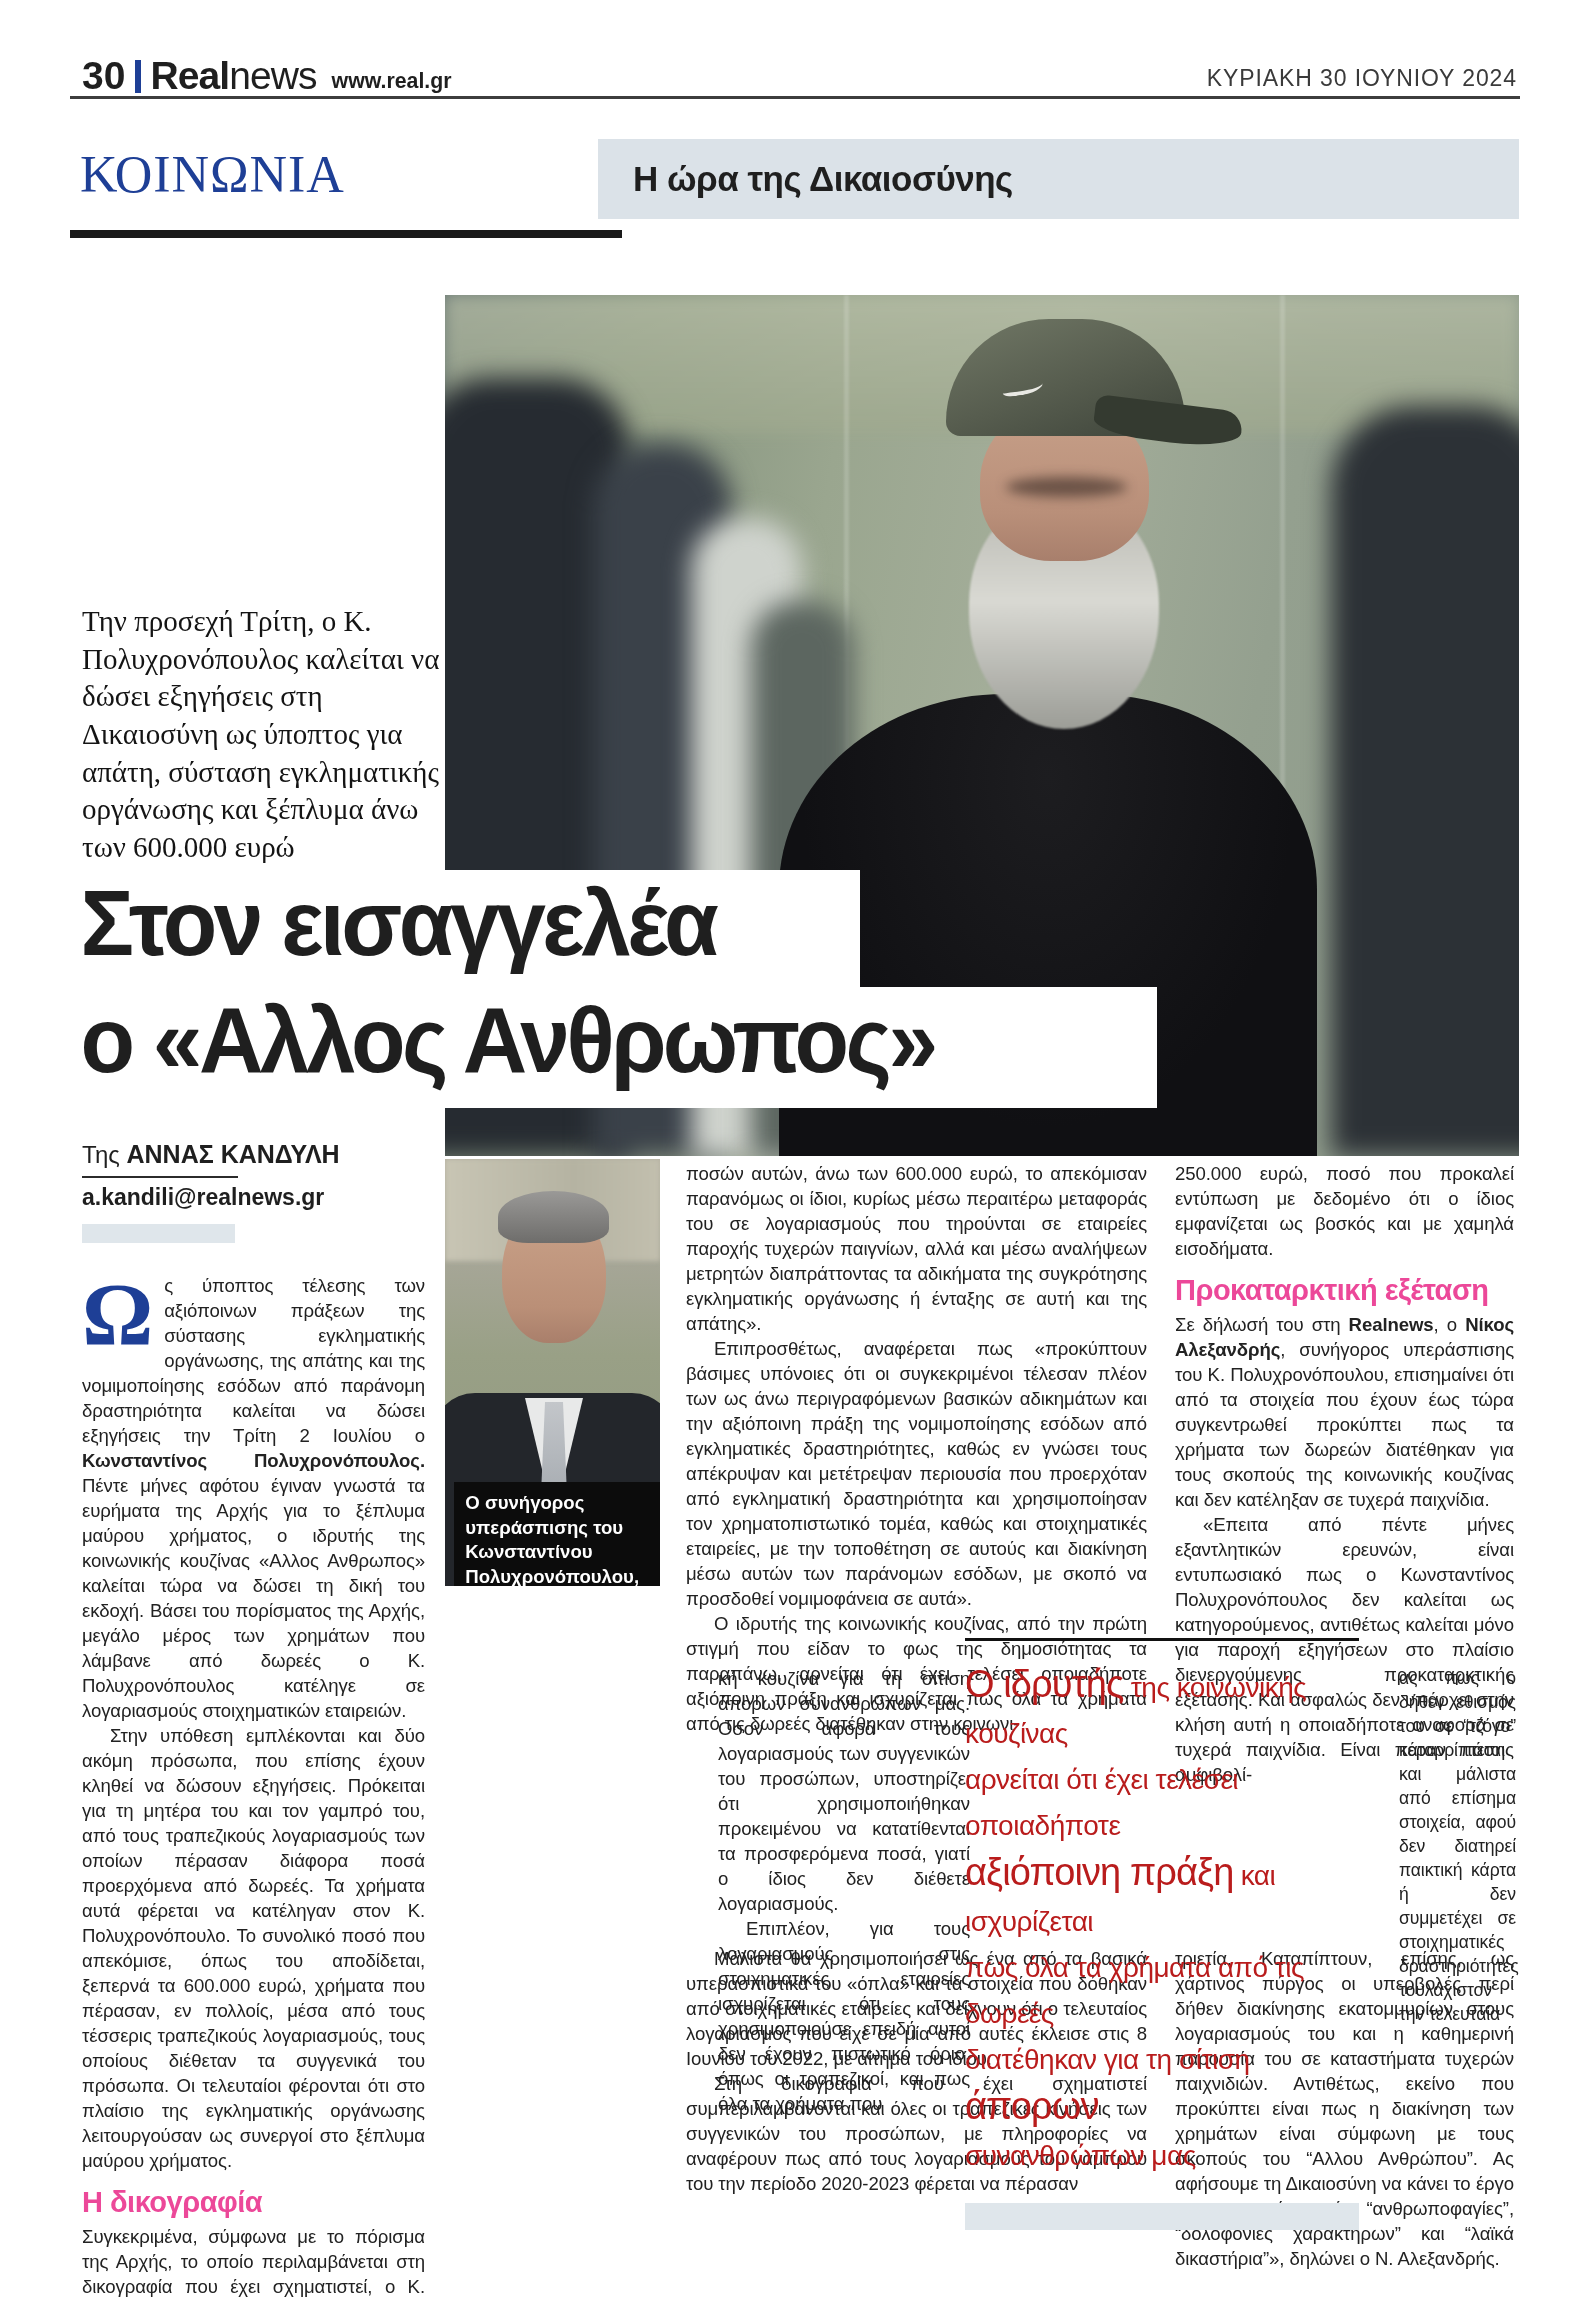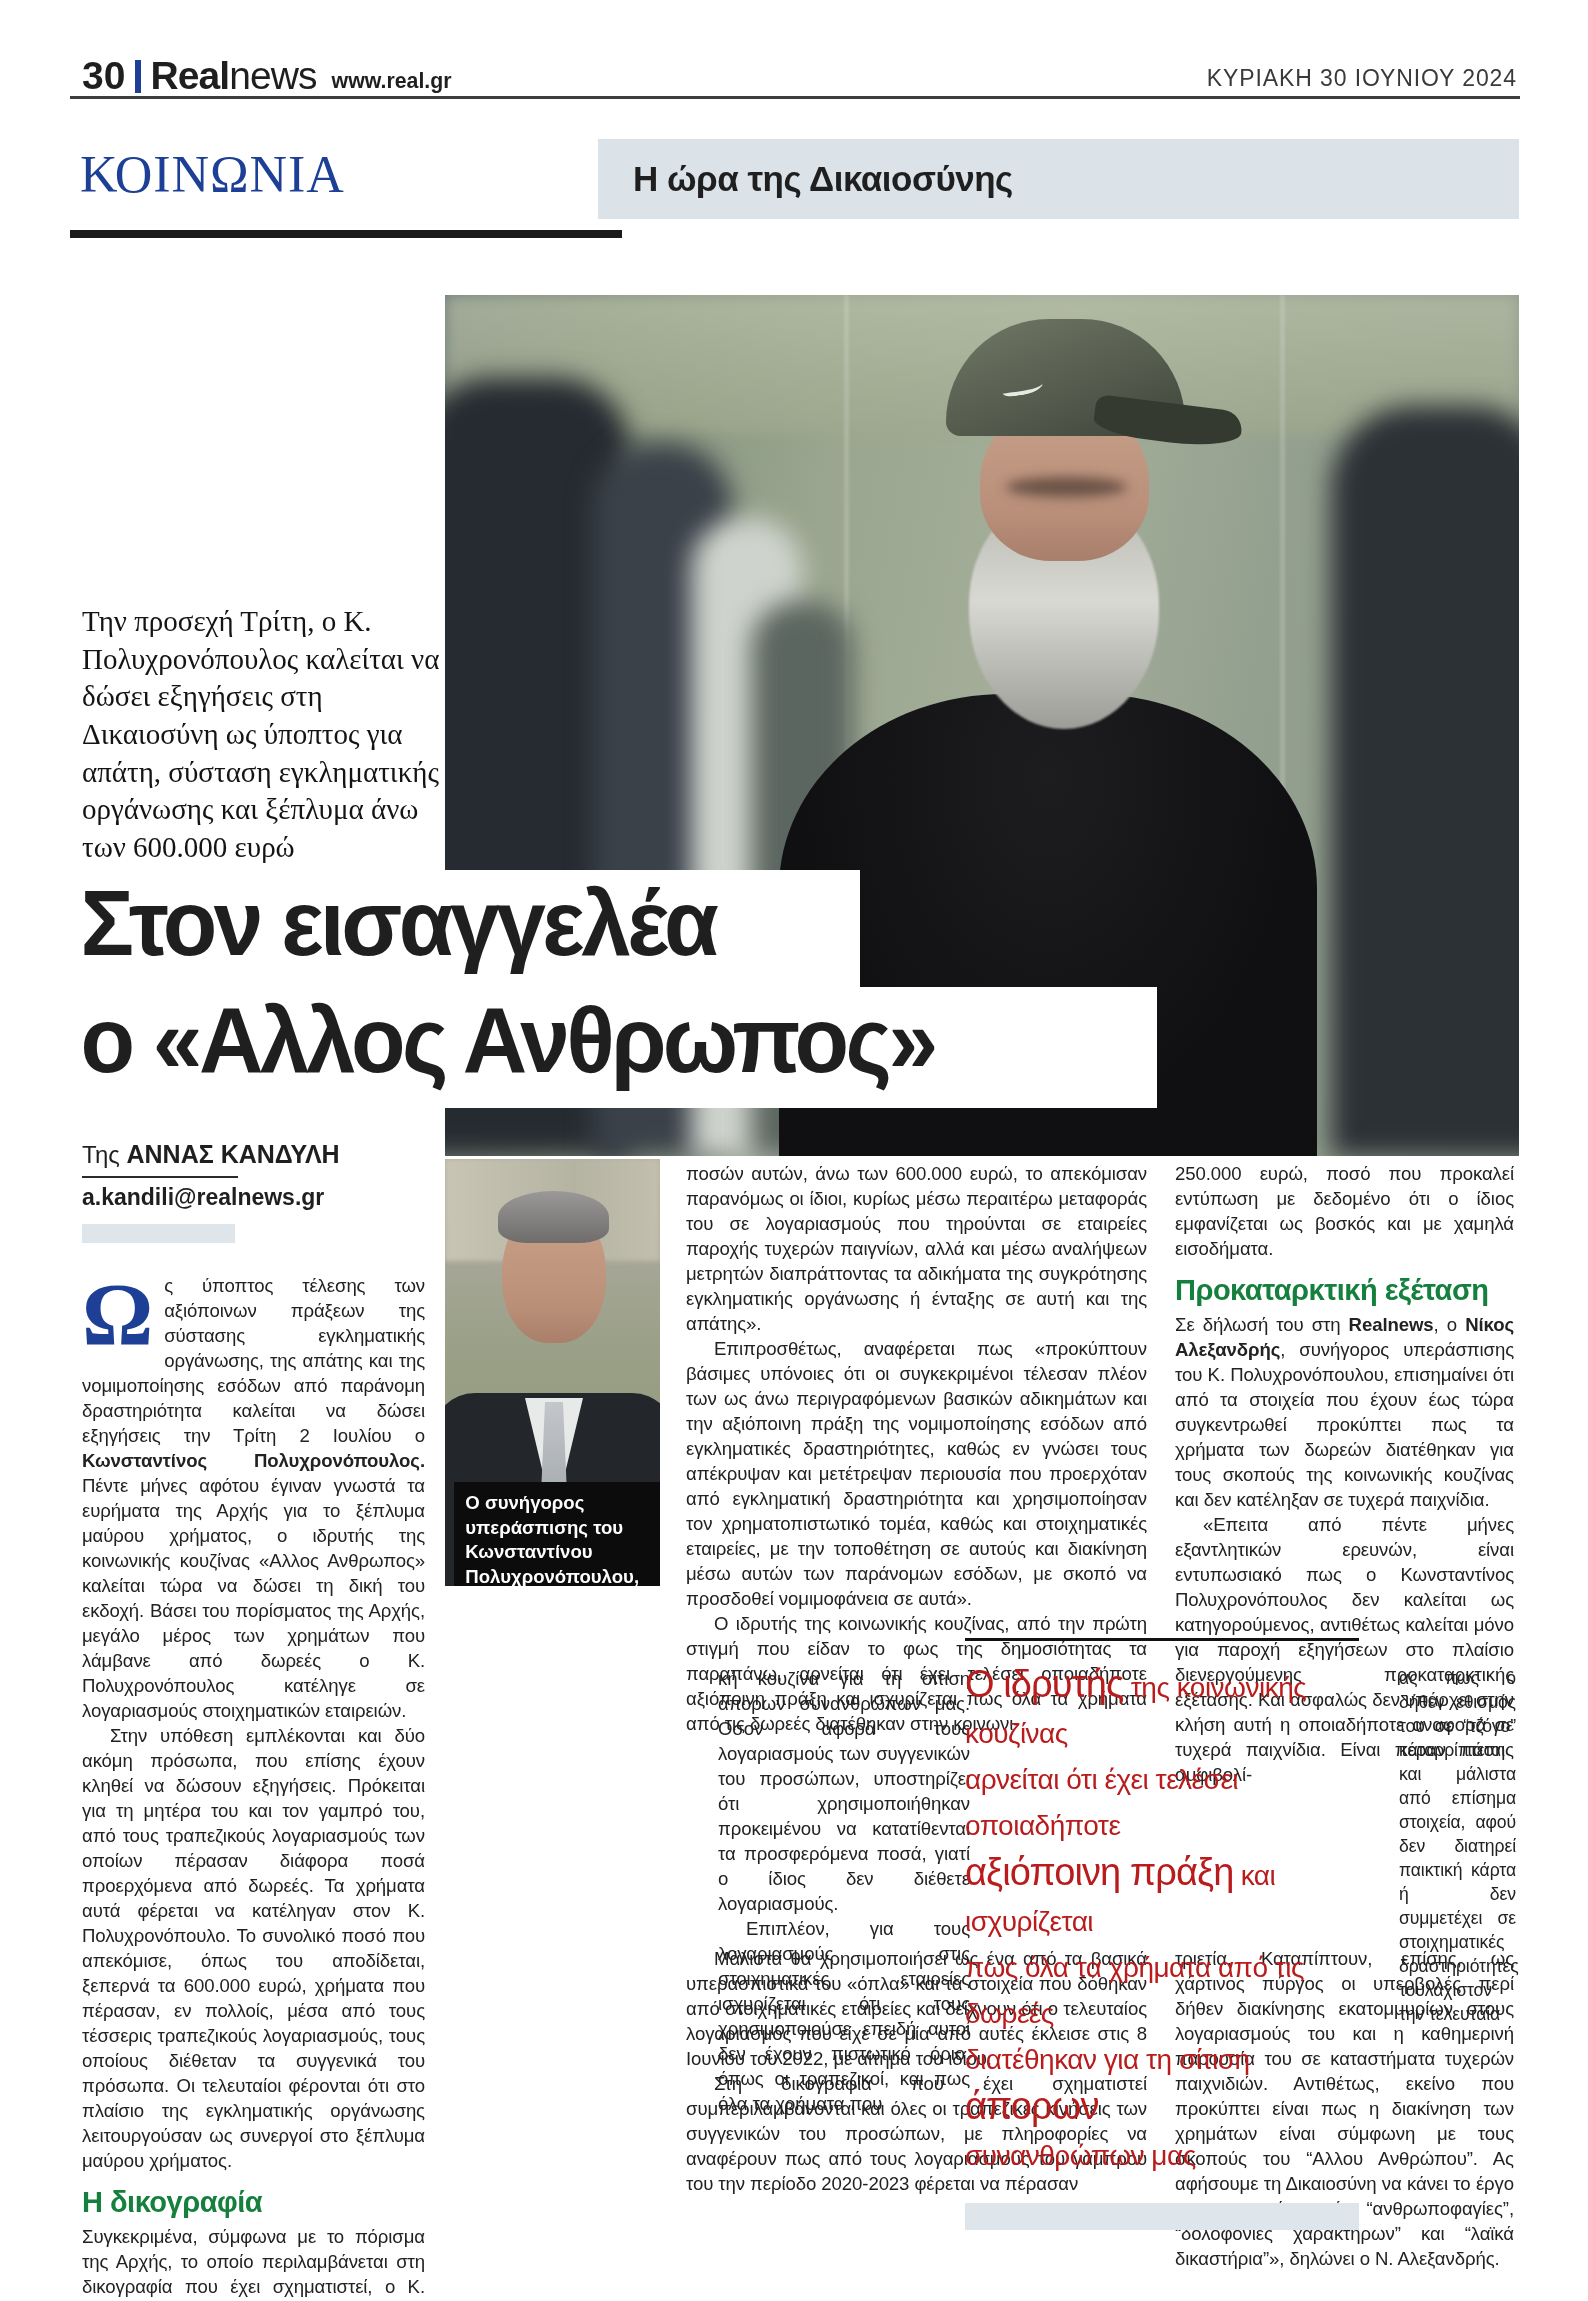--- a/index.html
+++ b/index.html
@@ -58,21 +58,21 @@
   .by-line1{font-size:24px;}
   .by-line1 b{font-size:25px; font-weight:700;}
   .by-rule{width:156px; height:2.8px; background:#2b2b2b; margin:6.5px 0 5.6px;}
   .by-email{font-size:23px; font-weight:700;}
   .by-bar{width:153px; height:19.5px; background:var(--bar-gray); margin-top:13px;}
 
   
   .col{position:absolute; font-size:18.6px; line-height:25px; text-align:justify; color:#222; letter-spacing:-0.1px;}
   .col p{margin:0;}
   .col .ind{text-indent:28px;}
-  .col h3{font-size:29px; letter-spacing:-0.5px; margin:16.7px 0 9.3px; color:#15803d;}
+  .col h3{font-size:29px; letter-spacing:-0.5px; margin:16.7px 0 9.3px; color:#ec4899;}
   .col1{left:82px;  top:1273px; width:343px; height:923px;}
   .col3a{left:686px; top:1161px; width:461px; height:501px;}
   .col3b{left:718px; top:1666px; width:252px; height:275px;}
   .col3c{left:686px; top:1946px; width:461px; height:250px;}
   .col5a{left:1175px; top:1161px; width:339px; height:501px;}
   .col5b{left:1399px; top:1666px; width:117px; height:275px; font-size:17.6px; line-height:24px;}
   .col5c{left:1175px; top:1946px; width:339px; height:269px;}
   .dropcap{float:left; font-family:"Liberation Serif", serif; font-weight:700; font-size:89px; line-height:.78; color:var(--accent-blue); margin:7.4px 11px 0 0;}
 
   

